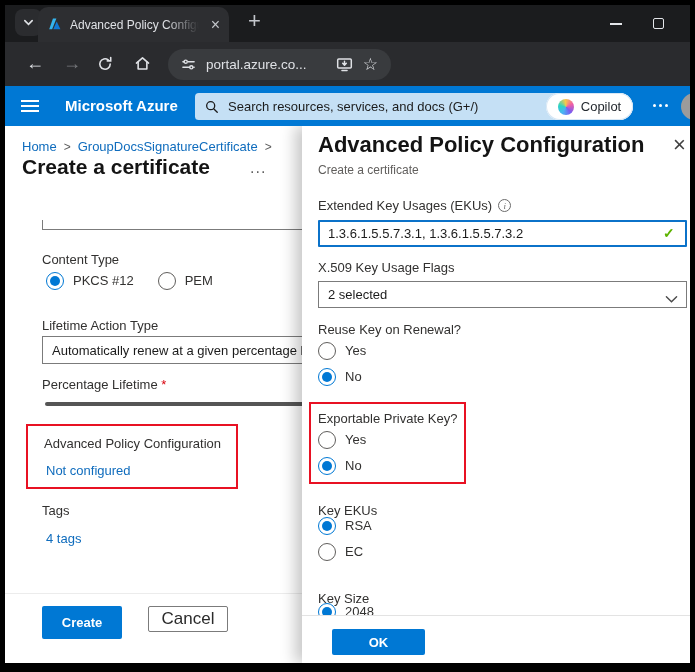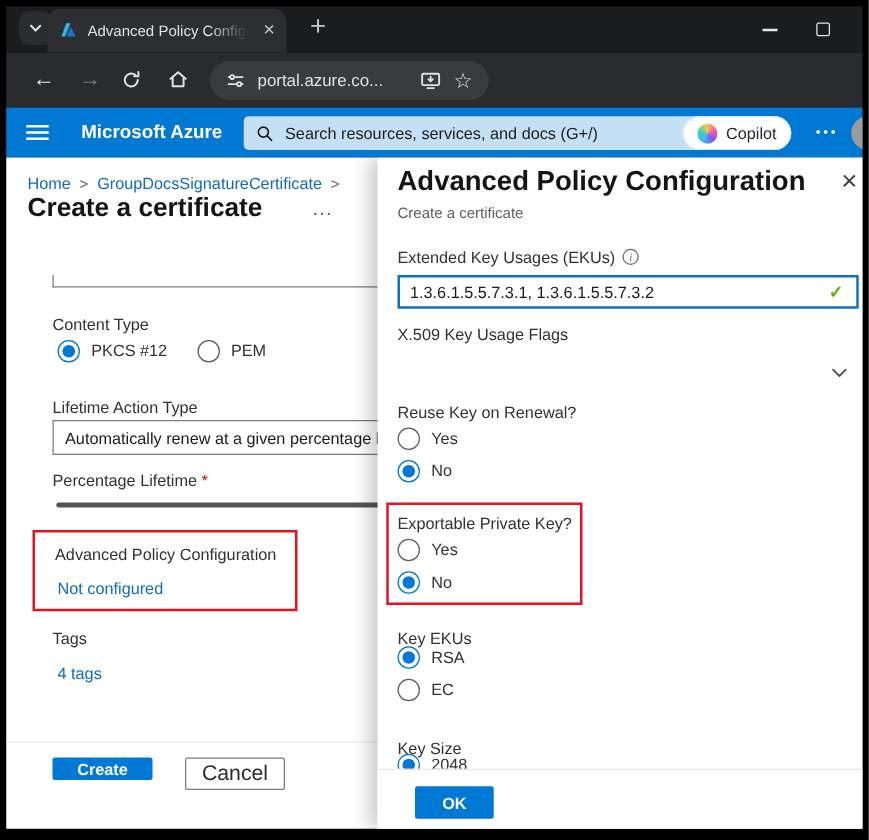--- a/index.html
+++ b/index.html
@@ -228,37 +228,40 @@
 
     <div class="annot" style="left:21px;top:298px;width:212px;height:65px"></div>
     <div class="lbl" style="left:39px;top:310px">Advanced Policy Configuration</div>
     <div class="link abs" style="left:41px;top:337px">Not configured</div>
 
     <div class="lbl" style="left:37px;top:377px">Tags</div>
     <div class="link abs" style="left:41px;top:405px">4 tags</div>
 
     <div class="divider"></div>
 
-    <button class="btn-primary" style="left:37px;top:480px;width:80px;height:18px">Create</button>
+    <button class="btn-primary" style="left:37px;top:480px;width:80px;height:33px">Create</button>
     <button class="btn-secondary" style="left:143px;top:480px;width:80px;height:26px">Cancel</button>
 
     <div class="panel"></div>
 
     <div class="paneltitle">Advanced Policy Configuration</div>
     <div class="panelclose">×</div>
     <div class="panelsub">Create a certificate</div>
 
     <div class="lblrow" style="left:313px;top:72px">
       <span class="lbl" style="position:static">Extended Key Usages (EKUs)</span>
       <span class="infoic">i</span>
     </div>
     <input class="ekuinput" value="1.3.6.1.5.5.7.3.1, 1.3.6.1.5.5.7.3.2" style="">
     <span class="validcheck">✓</span>
 
     <div class="lbl pz" style="left:313px;top:134px">X.509 Key Usage Flags</div>
+    <div class="selectbox pz" style="left:313px;top:155px;width:369px;height:27px;position:absolute">
+      <span>2 selected</span>
+    </div>
     <span class="chev" style="left:660px;top:164px">
       <svg width="13" height="10" viewBox="0 0 14 10" fill="none" stroke="#4a4a4a" stroke-width="1.5" stroke-linecap="round">
           <path d="M1.5 2.5 7 8l5.5-5.5"></path>
         </svg>
     </span>
 
     <div class="lbl pz" style="left:313px;top:196px">Reuse Key on Renewal?</div>
     <div class="radiorow pz" style="left:313px;top:216px">
       <span class="radio"></span>
       <span class="radiolbl">Yes</span>
@@ -289,17 +292,17 @@
       <span class="radiolbl">EC</span>
     </div>
 
     <div class="lbl pz" style="left:313px;top:465px">Key Size</div>
     <div class="radiorow pz" style="left:313px;top:477px">
       <span class="radio sel"></span>
       <span class="radiolbl">2048</span>
     </div>
 
     <div class="panelfooter">
-      <button class="btn-primary" style="left:30px;top:13px;width:63px;height:26px">OK</button>
+      <button class="btn-primary" style="left:30px;top:13px;width:93px;height:26px">OK</button>
     </div>
 
   </div>
 </div>
 
 </body></html>

